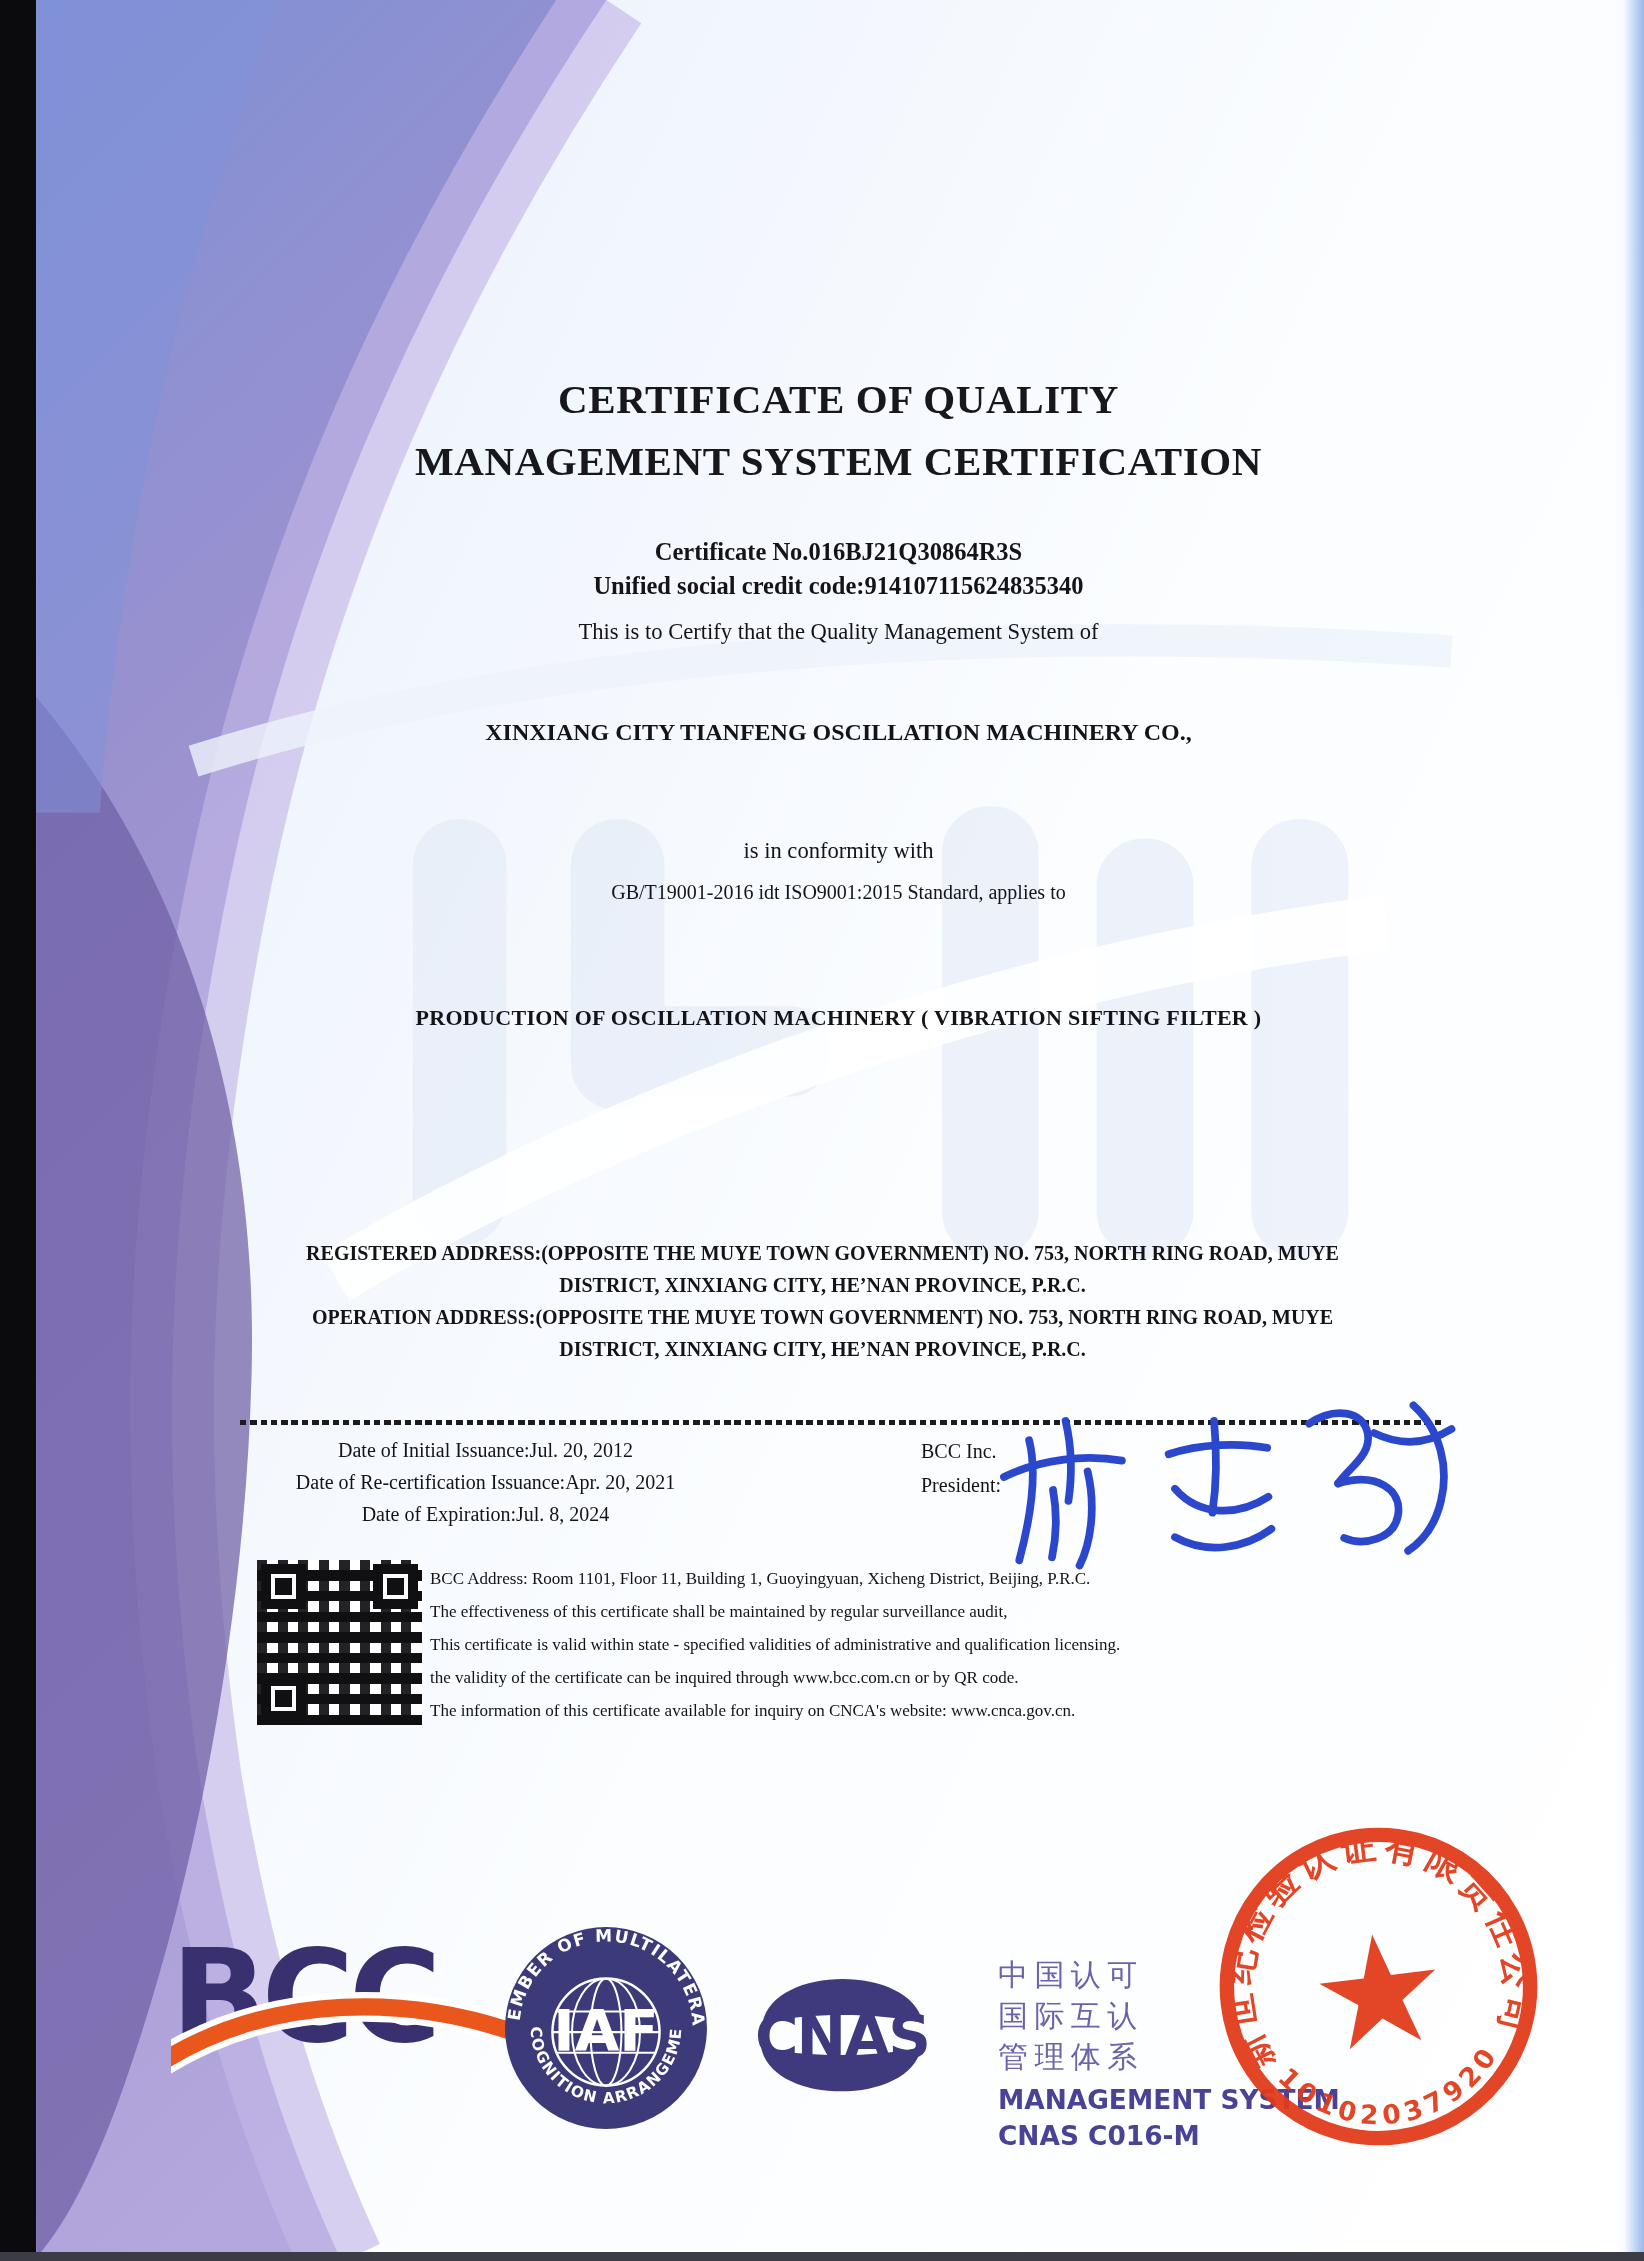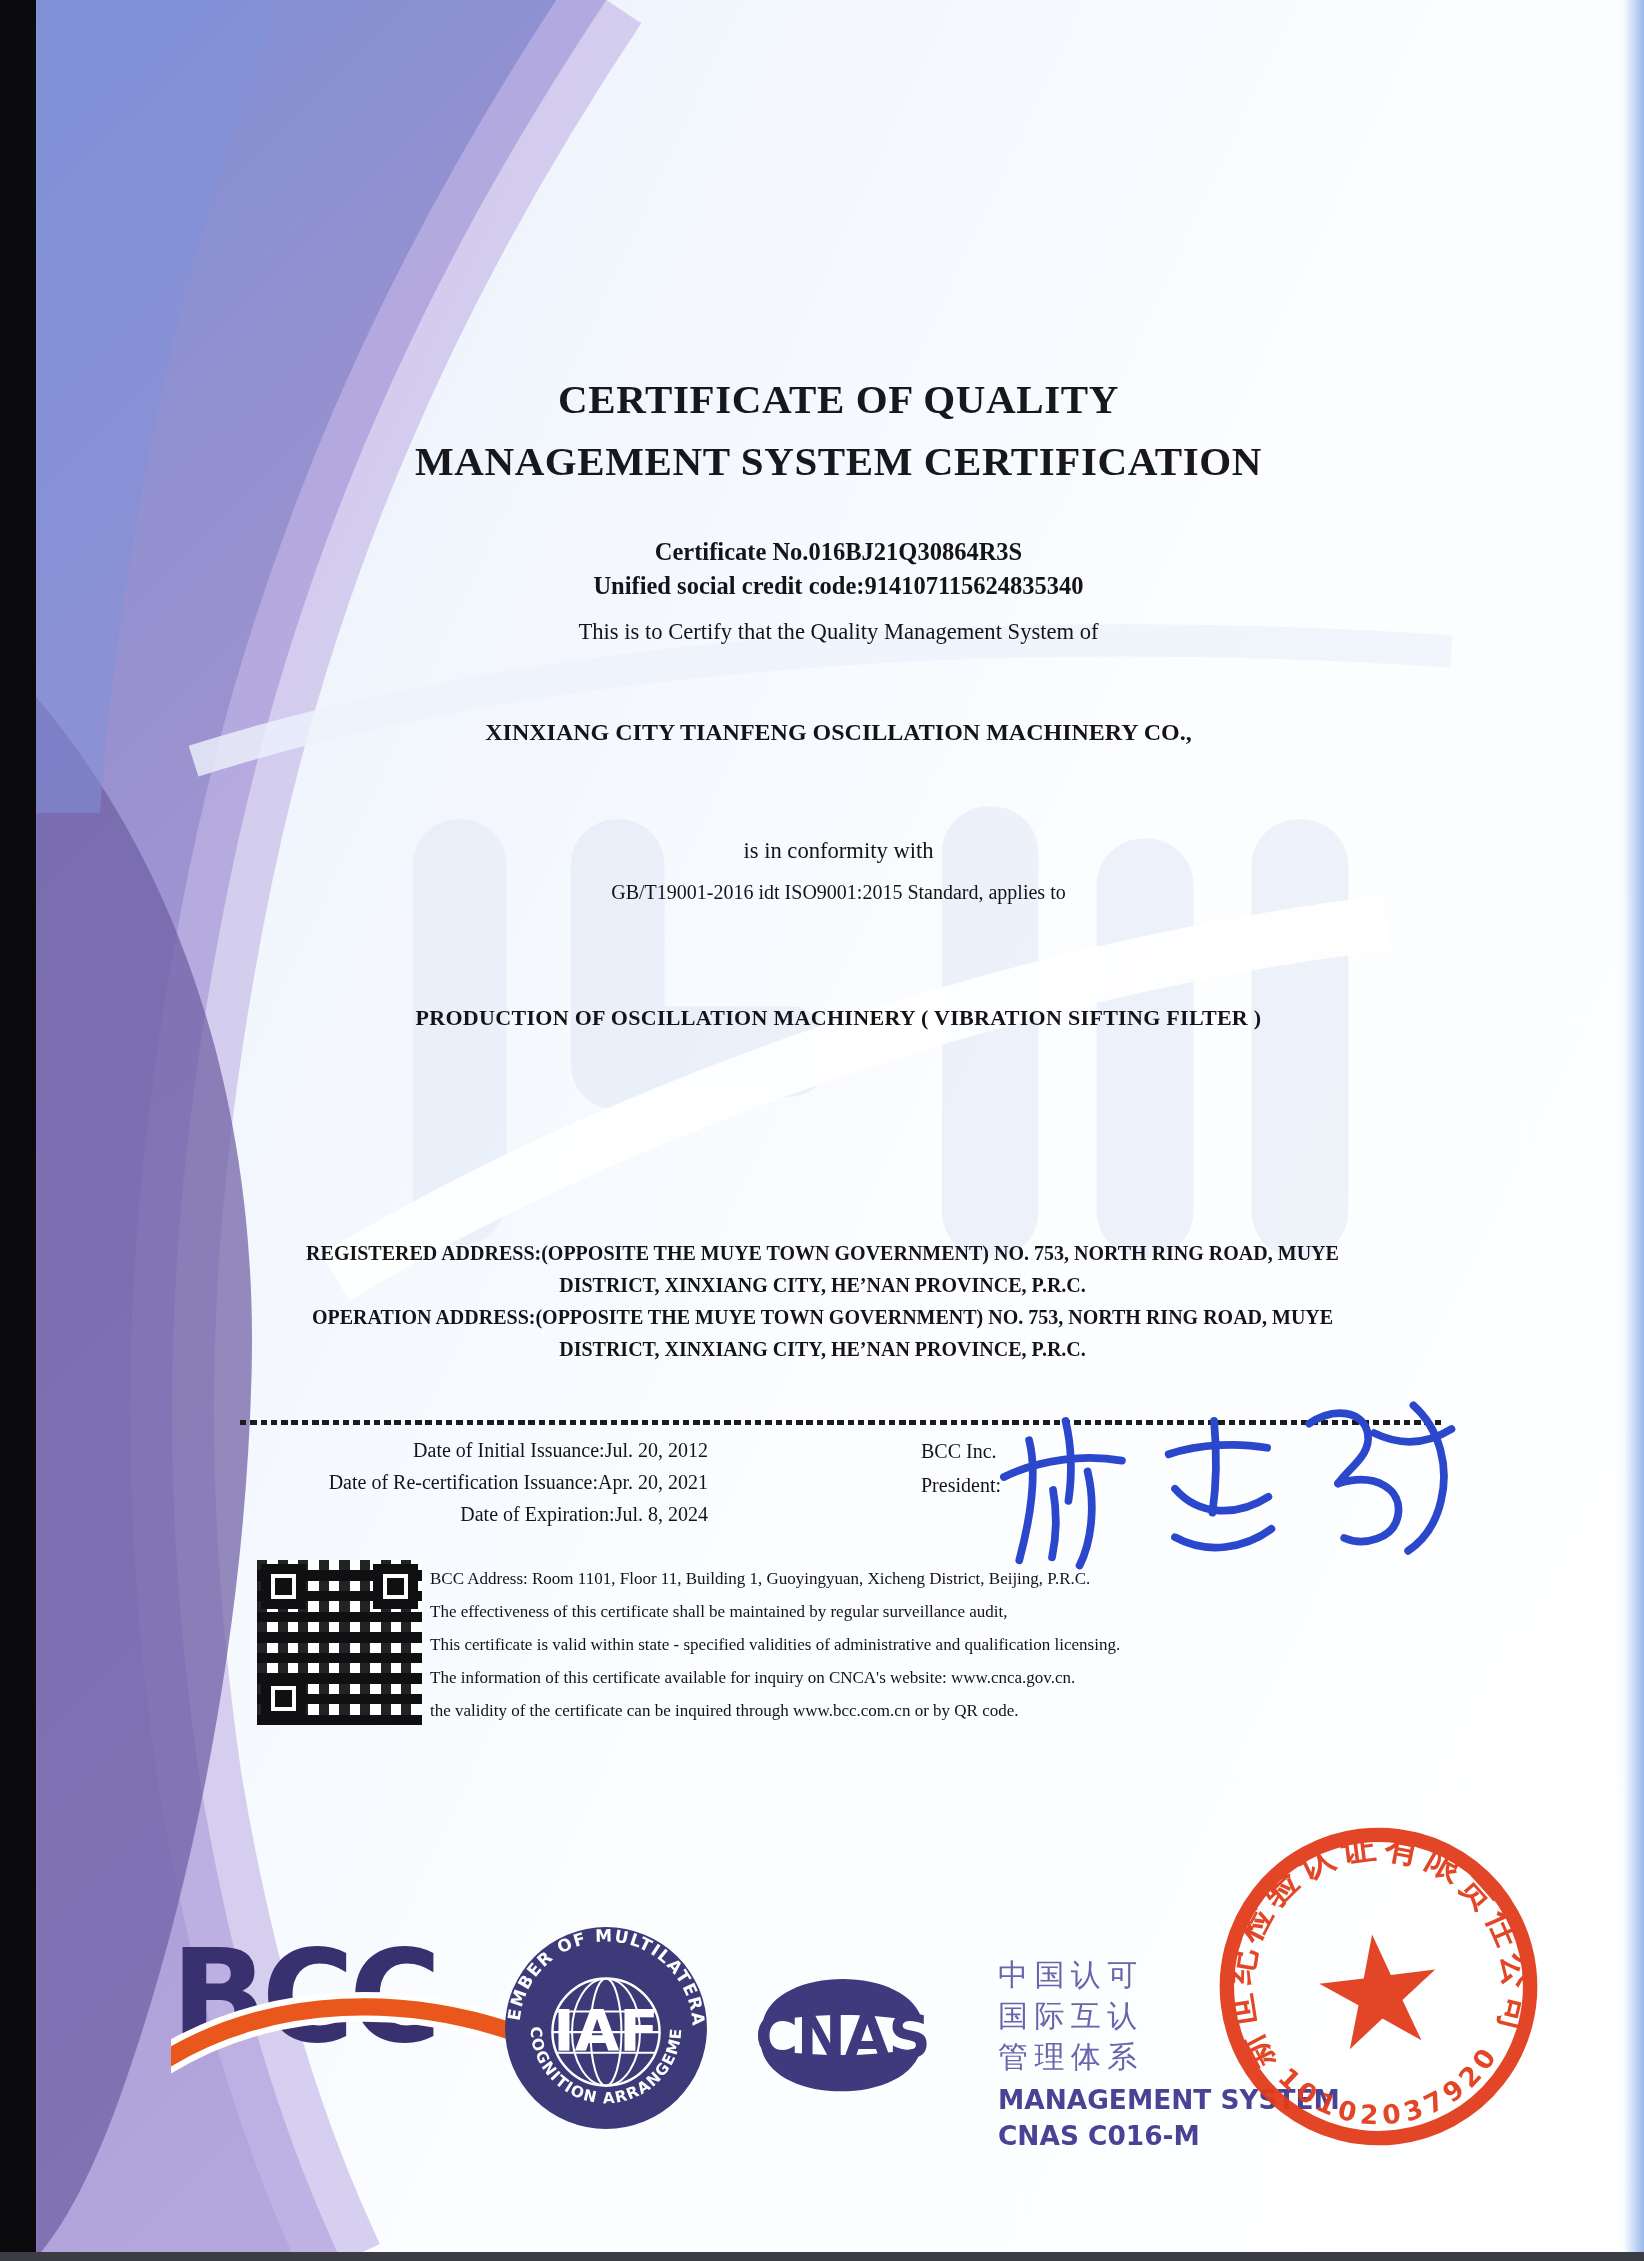--- a/index.html
+++ b/index.html
@@ -19,21 +19,21 @@
   .title{top:368px;left:258px;width:1161px;font-size:41px;font-weight:bold;line-height:62px;letter-spacing:0.6px;color:#17171c;}
   .certno{top:535px;left:258px;width:1161px;font-size:24.5px;font-weight:bold;line-height:34px;}
   .intro{top:619px;left:258px;width:1161px;font-size:22.6px;}
   .company{top:697px;left:258px;width:1161px;font-size:24px;font-weight:bold;line-height:71px;}
   .conformity{top:838px;left:258px;width:1161px;font-size:22.6px;}
   .standard{top:881px;left:258px;width:1161px;font-size:20px;}
   .scope{top:1005px;left:258px;width:1161px;font-size:22px;font-weight:bold;letter-spacing:0.3px;}
   .addresses{top:1237px;left:300px;width:1045px;font-size:20px;font-weight:bold;line-height:32px;}
   .separator{top:1420px;left:240px;width:1201px;height:4.5px;z-index:4;
     background:repeating-linear-gradient(90deg,#1c1c1f 0 6.4px,rgba(0,0,0,0) 6.4px 10.3px);}
-  .dates{top:1434px;left:263px;width:445px;font-size:20px;line-height:32px;text-align:right;}
+  .dates{top:1434px;left:263px;width:445px;font-size:20px;line-height:32px;text-align:center;}
   .issuer{top:1434px;left:921px;font-size:20px;line-height:34px;}
   .signature{top:1400px;left:987px;width:516px;height:187px;z-index:4;}
   .qr{top:1560px;left:257px;width:165px;height:165px;background:
       repeating-linear-gradient(90deg,rgba(16,16,18,.92) 0 10.3px,rgba(0,0,0,0) 10.3px 20.6px),
       repeating-linear-gradient(0deg,#101012 0 10.3px,#ffffff 10.3px 20.6px);}
   .finder{position:absolute;width:45px;height:45px;border:10.3px solid #101012;background:#fff;box-sizing:border-box;}
   .finder::after{content:"";position:absolute;left:3.9px;top:3.9px;width:17px;height:17px;background:#101012;}
   .f-tl{left:3.9px;top:3.9px;} .f-tr{right:3.9px;top:3.9px;} .f-bl{left:3.9px;bottom:3.9px;}
   .fineprint{top:1562px;left:430px;width:1019px;font-size:17px;line-height:33px;color:#121218;}
   .bcc-logo{top:1949px;left:171px;width:368px;height:152px;}
@@ -147,22 +147,22 @@
     <div class="abs qr">
       <div class="finder f-tl"></div>
       <div class="finder f-tr"></div>
       <div class="finder f-bl"></div>
     </div>
 
     <div class="abs fineprint">
       <div>BCC Address: Room 1101, Floor 11, Building 1, Guoyingyuan, Xicheng District, Beijing, P.R.C.</div>
       <div>The effectiveness of this certificate shall be maintained by regular surveillance audit,</div>
       <div>This certificate is valid within state - specified validities of administrative and qualification licensing.</div>
+      <div>the validity of the certificate can be inquired through www.bcc.com.cn or by QR code.</div>
       <div>The information of this certificate available for inquiry on CNCA's website: www.cnca.gov.cn.</div>
-      <div>the validity of the certificate can be inquired through www.bcc.com.cn or by QR code.</div>
     </div>
 
     <div class="abs bcc-logo">
       <div class="bcc-text">BCC</div>
       <svg class="bcc-swoosh" viewBox="0 0 570 235" aria-hidden="true">
         <path d="M-15,175 C150,72 370,62 575,145" fill="none" stroke="#ffffff" stroke-width="46"></path>
         <path d="M-15,175 C150,72 370,62 575,145" fill="none" stroke="#e9571c" stroke-width="27"></path>
       </svg>
     </div>
 

